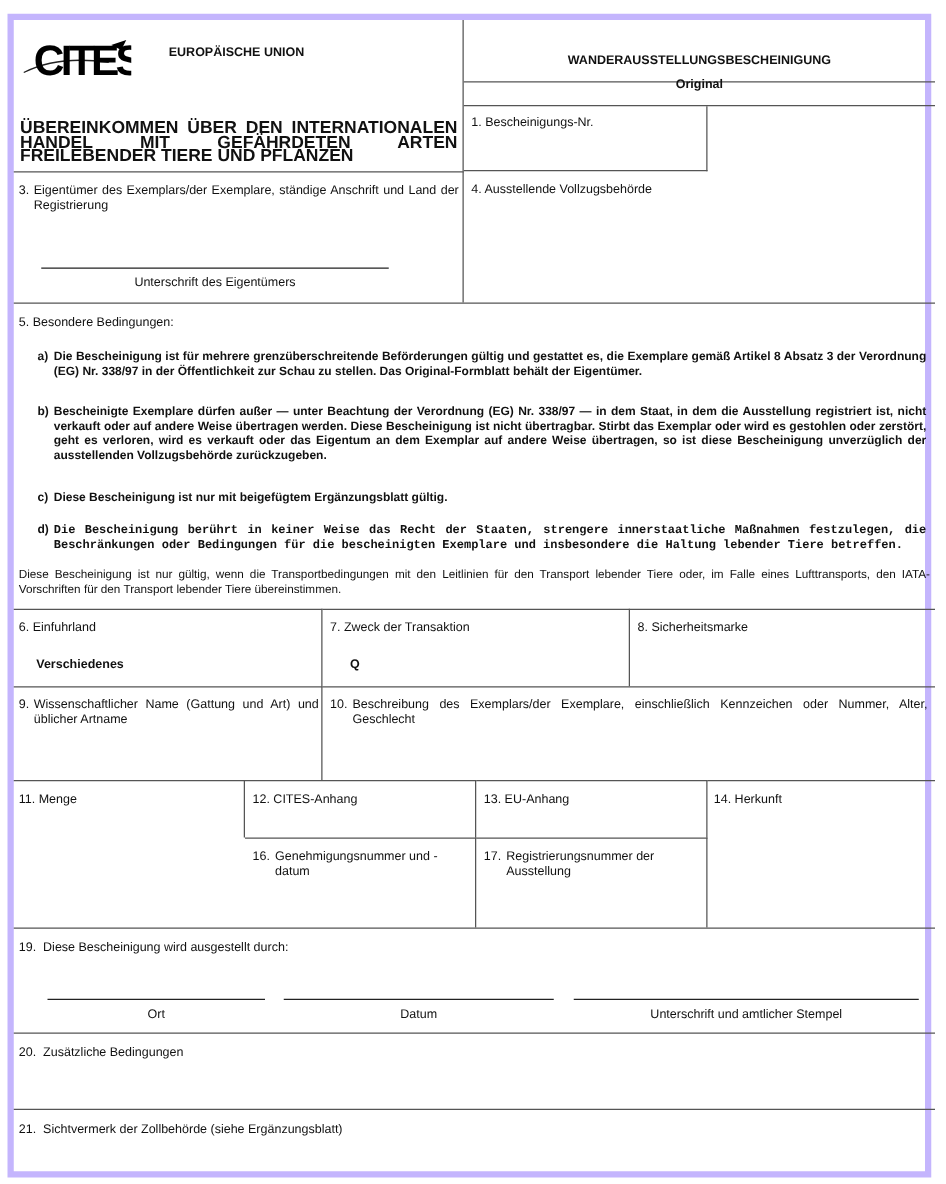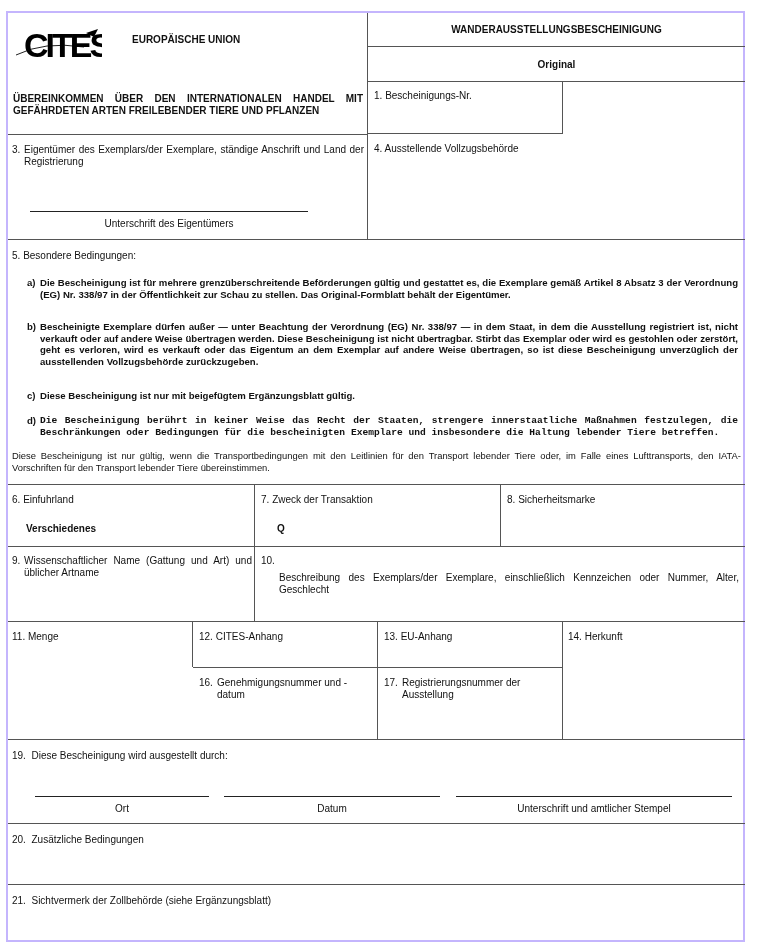--- a/index.html
+++ b/index.html
@@ -1,17 +1,17 @@
 <!DOCTYPE html>
 <html><head>
 <meta charset="utf-8">
 <style>
   html, body { margin:0; padding:0; background:#ffffff; }
   body { width:757px; height:947px; position:relative; font-family:"Liberation Sans", sans-serif; color:#111; overflow:hidden; }
-  .form { position:absolute; left:6px; top:11px; width:739px; height:931px; border:2px solid #c4b5fd; box-sizing:border-box; }
+  .form { position:absolute; left:6px; top:11px; width:739px; height:931px; border:5px solid #c4b5fd; box-sizing:border-box; }
   .cell { position:absolute; box-sizing:border-box; border-color:#555; border-style:solid; border-width:0; }
   .lbl { position:absolute; font-size:10px; line-height:12px; }
   .lbl .num { position:absolute; left:0; top:0; }
   .lbl .txt { display:block; }
   .hdr { font-weight:bold; font-size:10px; text-align:center; }
   .bold { font-weight:bold; }
   .sigline { position:absolute; border-top:1px solid #222; height:0; }
   .center { text-align:center; }
   .para { position:absolute; font-size:9.6px; line-height:11.5px; text-align:justify; }
   .para .mark { position:absolute; left:0; top:0; }
@@ -23,24 +23,24 @@
 
   <div class="cell" style="left:0;top:0;width:360px;height:121px;border-right-width:1px;">
     <div style="position:absolute;left:6px;top:8px;width:88px;height:46px;">
       <svg width="88" height="46" viewBox="0 0 88 46">
         <path d="M2 34 Q30 20 70 26" stroke="#222" stroke-width="1" fill="none"></path>
         <text x="10" y="36" font-family="Liberation Sans, sans-serif" font-weight="bold" font-size="34" fill="#000" letter-spacing="-3">CITES</text>
         <path d="M72 12 L84 8 L80 16 Z" fill="#000"></path>
       </svg>
     </div>
     <div class="lbl bold" style="left:124px;top:21px;font-size:10px;">EUROPÄISCHE UNION</div>
-    <div class="lbl bold" style="left:5px;top:80px;width:350px;text-align:justify;font-size:10px;line-height:11.5px;">ÜBEREINKOMMEN ÜBER DEN INTERNATIONALEN HANDEL MIT GEFÄHRDETEN ARTEN FREILEBENDER TIERE UND PFLANZEN</div>
+    <div class="lbl bold" style="left:5px;top:80px;width:350px;text-align:justify;font-size:14px;line-height:11.5px;">ÜBEREINKOMMEN ÜBER DEN INTERNATIONALEN HANDEL MIT GEFÄHRDETEN ARTEN FREILEBENDER TIERE UND PFLANZEN</div>
   </div>
 
-  <div class="cell" style="left:360px;top:0;width:377px;height:34px;border-bottom-width:1px;">
+  <div class="cell" style="left:360px;top:16px;width:377px;height:34px;border-bottom-width:1px;">
     <div class="lbl hdr" style="left:0;right:0;top:11px;">WANDERAUSSTELLUNGSBESCHEINIGUNG</div>
   </div>
   <div class="cell" style="left:360px;top:34px;width:377px;height:35px;border-bottom-width:1px;">
     <div class="lbl hdr" style="left:0;right:0;top:12px;">Original</div>
   </div>
 
   <div class="cell" style="left:360px;top:69px;width:195px;height:52px;border-right-width:1px;border-bottom-width:1px;">
     <div class="lbl" style="left:6px;top:8px;"><span>1.</span> <span>Bescheinigungs-Nr.</span></div>
   </div>
 
@@ -93,21 +93,21 @@
 
   <div class="cell" style="left:0;top:533px;width:247px;height:75px;border-top-width:1px;border-right-width:1px;">
     <div class="lbl" style="left:4px;top:8px;width:240px;">
       <span class="num">9.</span>
       <span class="txt" style="padding-left:12px;text-align:justify;">Wissenschaftlicher Name (Gattung und Art) und üblicher Artname</span>
     </div>
   </div>
   <div class="cell" style="left:247px;top:533px;width:490px;height:75px;border-top-width:1px;">
     <div class="lbl" style="left:6px;top:8px;width:478px;">
       <span class="num">10.</span>
-      <span class="txt" style="padding-left:18px;text-align:justify;margin-top:17px;">Beschreibung des Exemplars/der Exemplare, einschließlich Kennzeichen oder Nummer, Alter, Geschlecht</span>
+      <span class="txt" style="padding-left:18px;text-align:justify;">Beschreibung des Exemplars/der Exemplare, einschließlich Kennzeichen oder Nummer, Alter, Geschlecht</span>
     </div>
   </div>
 
   <div class="cell" style="left:0;top:608px;width:185px;height:46px;border-top-width:1px;border-right-width:1px;">
     <div class="lbl" style="left:4px;top:9px;"><span>11.</span> <span>Menge</span></div>
   </div>
   <div class="cell" style="left:185px;top:608px;width:185px;height:46px;border-top-width:1px;border-right-width:1px;">
     <div class="lbl" style="left:6px;top:9px;"><span>12.</span> <span>CITES-Anhang</span></div>
   </div>
   <div class="cell" style="left:370px;top:608px;width:185px;height:46px;border-top-width:1px;border-right-width:1px;">

